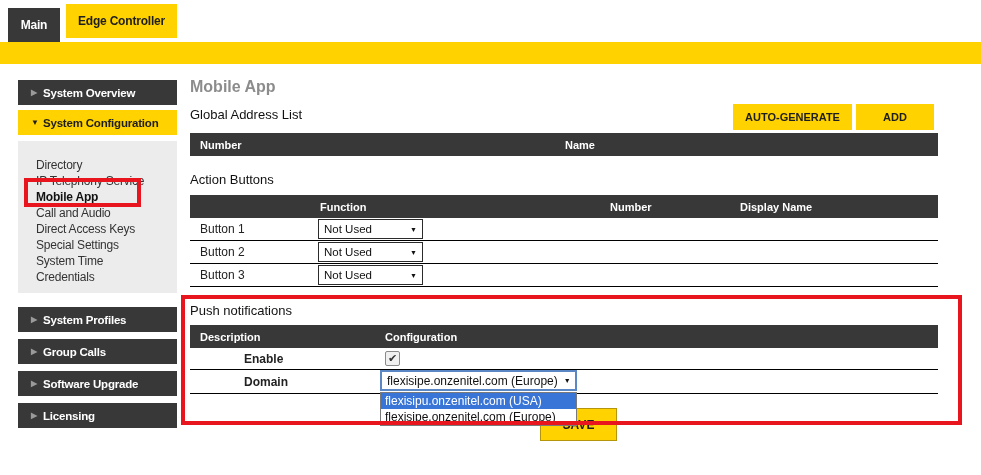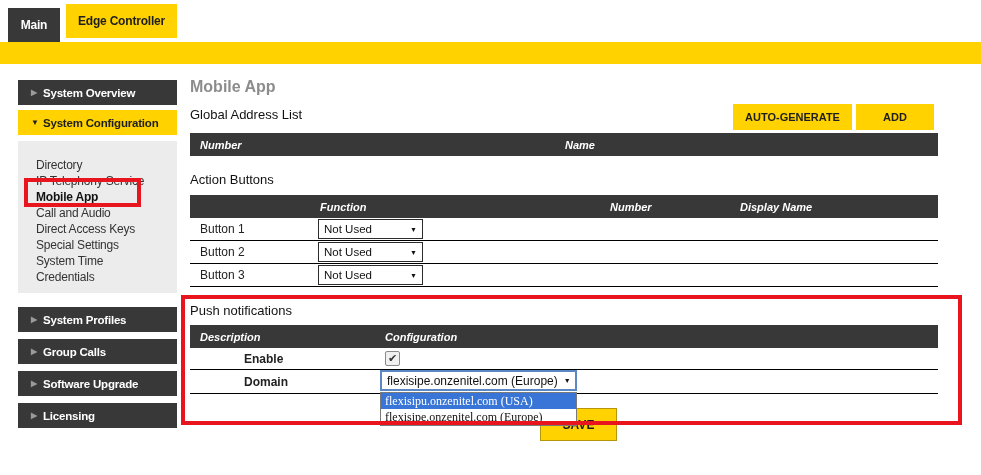--- a/index.html
+++ b/index.html
@@ -29,41 +29,41 @@
 
   
   .page-title { position:absolute; left:190px; top:78px; font-size:16px; font-weight:bold; color:#8c8c8c; }
   .section-heading { position:absolute; font-size:13px; font-weight:normal; color:#111; }
 
   .btn { position:absolute; height:26px; background:#ffd200; color:#1e1e1e; font-weight:bold;
          font-size:11px; display:flex; align-items:center; justify-content:center; border:none; cursor:pointer; }
 
   .thead { position:absolute; left:190px; width:748px; height:23px; background:#383838;
            color:#fff; font-size:11px; font-weight:bold; }
-  .thead span { position:absolute; top:50%; transform:translateY(-50%); white-space:nowrap;font-style:italic; }
+  .thead span { position:absolute; top:50%; transform:translateY(-50%); white-space:nowrap; }
 
   .trow { position:absolute; left:190px; width:748px; border-bottom:1px solid #000000;
           font-size:12px; color:#222; }
   .trow .rlabel { position:absolute; left:10px; top:50%; transform:translateY(-50%); white-space:nowrap; }
   .trow .rlabel.bold { font-weight:bold;margin-left:44px; }
 
   .select { position:absolute; background:#fff; border:1px solid #2b2b2b; display:flex; align-items:center;
             justify-content:space-between; font-size:11.5px; color:#111; padding:0 5px; cursor:pointer;
             white-space:nowrap; }
   .select .caret { font-size:7px; color:#111; margin-left:6px; flex:0 0 auto; }
   .select.focused { border:2px solid #5b87c5; font-size:12px; }
 
   .checkbox { position:absolute; left:195px; top:3px; width:15px; height:15px; border:1px solid #8a8a8a;
               background:#f0f0f0; border-radius:2px; display:flex; align-items:center; justify-content:center;
               font-size:11px; color:#333; cursor:pointer; }
 
   .dropdown { position:absolute; left:380px; top:392px; width:197px; background:#fff;
               border:1px solid #7a7a7a; z-index:30; font-size:12px; }
   .dropdown .opt { height:16px; line-height:16px; padding:0 4px; color:#111; white-space:nowrap;
-                   overflow:hidden; cursor:pointer;font-family:Liberation Serif, serif; }
+                   overflow:hidden; cursor:pointer; }
   .dropdown .opt.hl { background:#3875d7; color:#fff; }
 
   .save-btn { position:absolute; left:540px; top:408px; width:77px; height:33px; z-index:10;
               background:#ffd200; color:#1e1e1e; font-weight:bold; font-size:12px; border:1px solid #b5960a;
               display:flex; align-items:center; justify-content:center; cursor:pointer; }
 
   
   .anno { position:absolute; border:4px solid #e8141e; z-index:100; pointer-events:none; }
   .anno-mobile { left:24px; top:178px; width:117px; height:29px; }
   .anno-push { left:181px; top:295px; width:781px; height:130px; }

